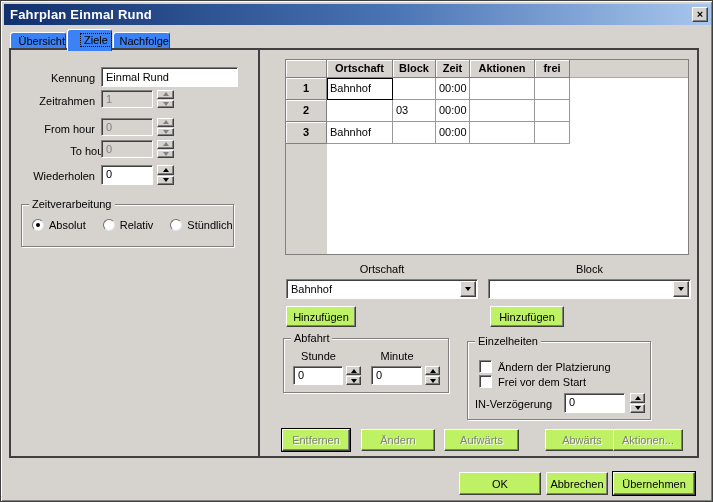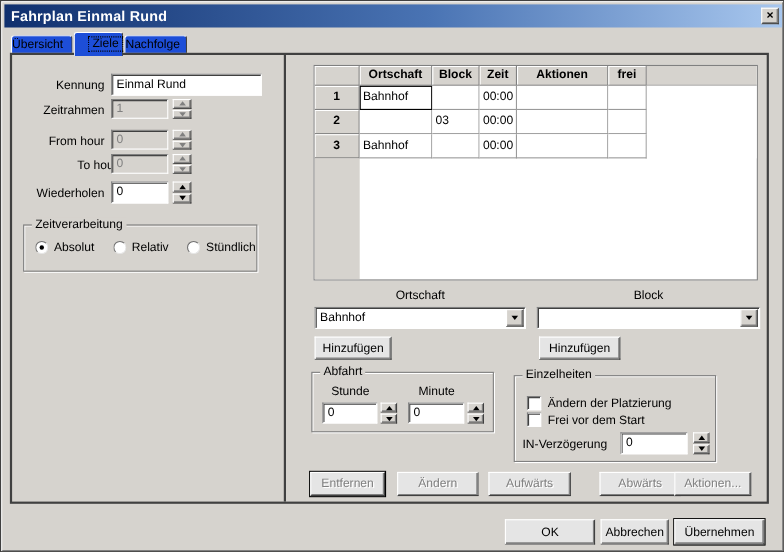--- a/index.html
+++ b/index.html
@@ -15,21 +15,21 @@
               background:linear-gradient(to right,#10306e 0%,#4a74b4 55%,#a8c7ee 100%);
               display:flex; align-items:center; }
   .title-text { color:#fff; font-weight:bold; font-size:13px; padding-left:6px; letter-spacing:.2px; }
   .close-btn { position:absolute; right:3px; top:3px; width:16px; height:15px; background:#d6d3ce;
                border:1px solid; border-color:#fff #404040 #404040 #fff;
                box-shadow: inset -1px -1px 0 #808080;
                display:flex; align-items:center; justify-content:center;
                font-weight:bold; font-size:11px; line-height:11px; color:#000; }
 
   
-  .tab { position:absolute; background:#1d4ed8; text-align:left;
+  .tab { position:absolute; background:#3b82f6; text-align:right;
          border:1px solid; border-color:#fff #404040 #404040 #fff;
          border-bottom:none; border-radius:3px 3px 0 0; padding-top:2px; }
   .tab.active { z-index:5; padding-top:3px; }
   .tab .foc { display:inline-block; border:1px dotted #000; padding:0 3px;margin-left:12px; }
 
   .tabpage { position:absolute; left:8px; top:47px; width:690px; height:410px;
              border:2px solid #404040; background:#d6d3ce; }
   .vsep { position:absolute; left:257px; top:49px; width:2px; height:406px; background:#404040; }
 
   
@@ -54,21 +54,21 @@
   .groupbox { position:absolute; border:1px solid #808080; box-shadow: inset 1px 1px 0 #fff, 1px 1px 0 #fff; }
   .legend { position:absolute; top:-7px; left:7px; background:#d6d3ce; padding:0 3px; }
 
   .radio { width:12px; height:12px; border-radius:50%; background:#fff;
            border:1px solid; border-color:#707070 #e6e6e6 #e6e6e6 #707070; display:inline-block; }
   .radio.checked::after { content:""; display:block; width:4px; height:4px; border-radius:50%;
                           background:#000; margin:3px; }
   .cb { width:13px; height:13px; background:#fff; border:1px solid; border-color:#808080 #fff #fff #808080;
         box-shadow: inset 1px 1px 0 #404040; display:inline-block; }
 
-  .btn { position:absolute; background:#e5e5e5; border:1px solid; border-color:#fff #404040 #404040 #fff;
+  .btn { position:absolute; background:#bef264; border:1px solid; border-color:#fff #404040 #404040 #fff;
          box-shadow: inset -1px -1px 0 #808080; text-align:center;
          display:flex; align-items:center; justify-content:center; }
   .btn.default { box-shadow: 0 0 0 1px #000, inset -1px -1px 0 #808080; justify-content: center; }
   .btn.disabled { color:#808080; text-shadow:1px 1px 0 #fff; }
 
   .combo { position:absolute; height:20px; background:#fff; border:1px solid;
            border-color:#808080 #fff #fff #808080; box-shadow: inset 1px 1px 0 #404040; }
   .combo-text { position:absolute; left:4px; top:3px; right:20px; white-space:nowrap; overflow:hidden; }
   .combo-btn { position:absolute; right:1px; top:1px; bottom:1px; width:16px; background:#d6d3ce;
                border:1px solid; border-color:#fff #404040 #404040 #fff; box-shadow: inset -1px -1px 0 #808080;
@@ -83,21 +83,21 @@
   .ghc { height:18px; padding-top:2px; }
   .grhc { height:22px; padding-top:4px; }
   .gc { background:#fff; border-right:1px solid #9a9a9a; border-bottom:1px solid #9a9a9a;
         height:22px; padding:4px 0 0 3px; white-space:nowrap; overflow:hidden; }
   .gc.focus { outline:1px solid #000; outline-offset:-1px; }
   .gfill-h { height:18px; background:#d6d3ce; border-bottom:1px solid #a8a8a8; flex:1; }
   .gfill-b { height:22px; background:#fff; flex:1; }
   .gstrip { position:absolute; left:0; top:84px; width:41px; height:110px; background:#d6d3ce; }
 
   .w-rowhdr{width:41px;} .w-ort{width:66px;} .w-blk{width:43px;} .w-zeit{width:34px;}
-  .w-akt{width:83px;} .w-frei{width:35px;}
+  .w-akt{width:65px;} .w-frei{width:35px;}
 
   .center { text-align:center; }
 </style>
 </head>
 <body>
 
 <div class="win">
 
   <div class="titlebar">
     <span class="title-text">Fahrplan Einmal Rund</span>

